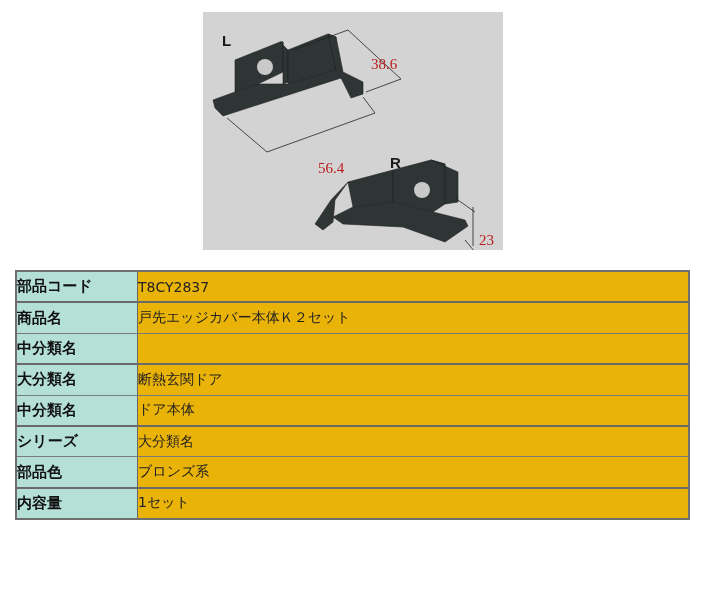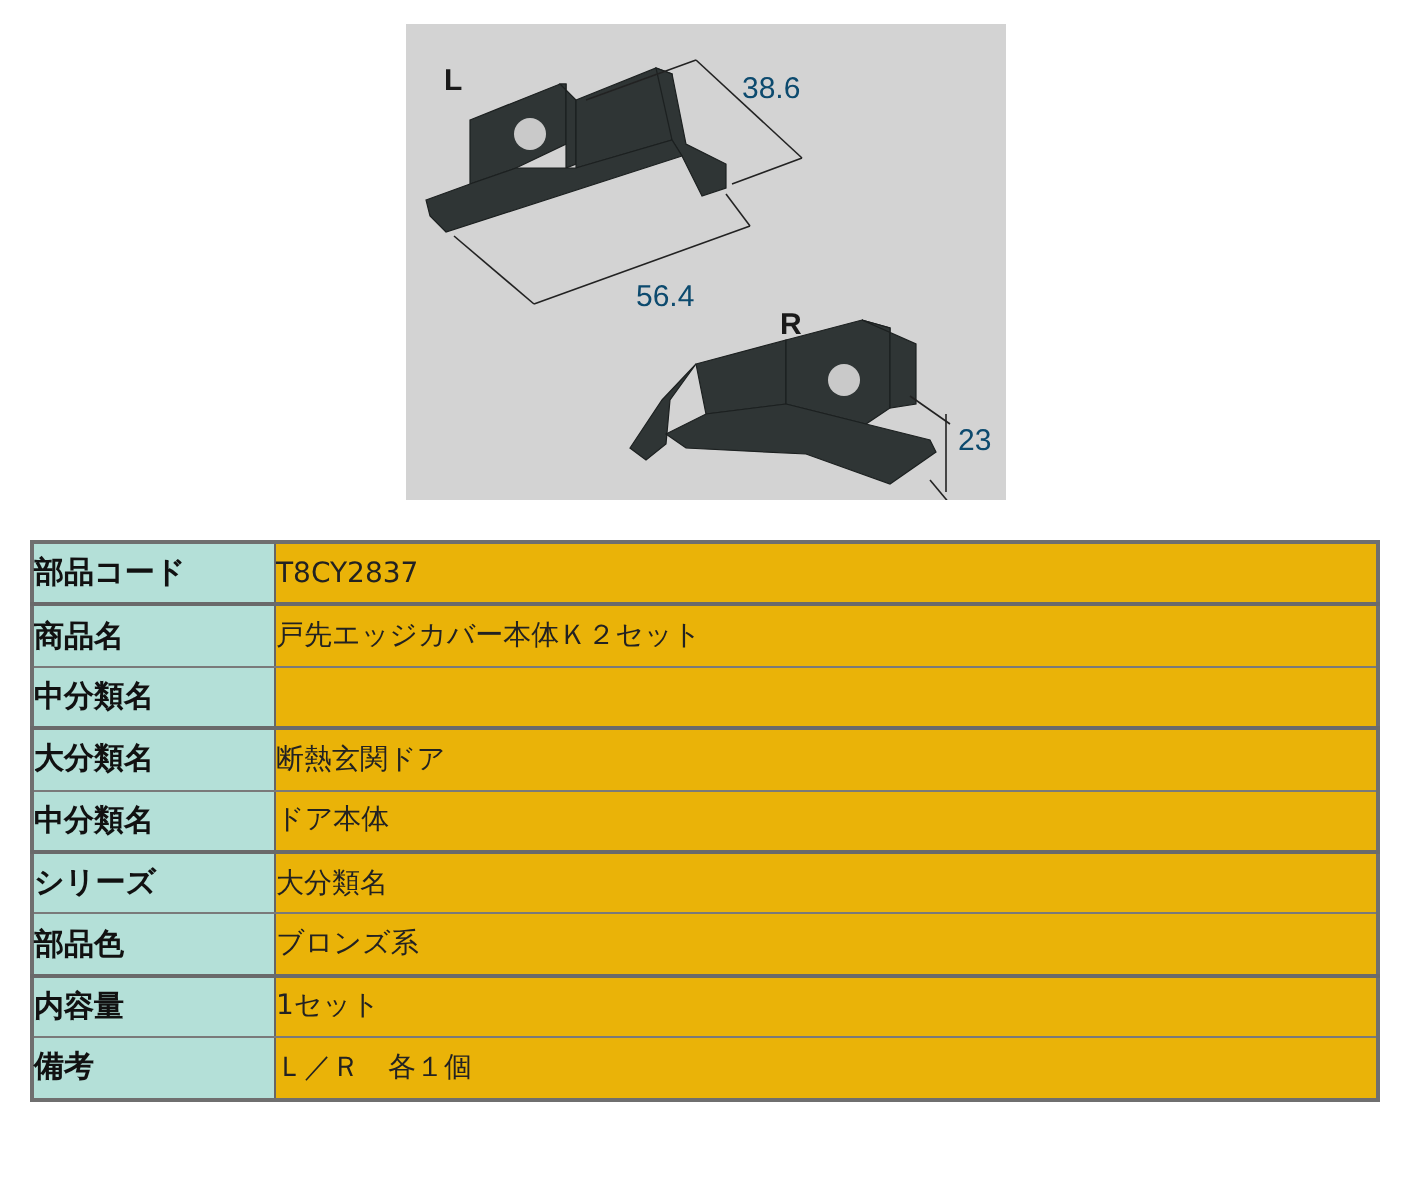--- a/index.html
+++ b/index.html
@@ -1,21 +1,21 @@
 <!DOCTYPE html>
 <html><head>
   <meta charset="utf-8">
   <style>
     html, body { margin:0; padding:0; background:#ffffff; }
     body { width:705px; height:597px; position:relative; overflow:hidden;
            font-family:"DejaVu Sans", "Liberation Sans", sans-serif; }
     .photo { position:absolute; left:203px; top:12px; width:300px; height:238px;
              background:#d3d3d3; }
     .photo svg { position:absolute; left:0; top:0; }
-    .dim { position:absolute; font-family:Liberation Sans, sans-serif; font-size:15px; color:#0c4a6e; }
+    .dim { position:absolute; font-family:Liberation Serif, serif; font-size:15px; color:#b91c1c;margin-top:20px; }
     .lbl { position:absolute; font-family:"Liberation Sans", sans-serif; font-size:15px; font-weight:bold; color:#1a1a1a; }
     table.spec { position:absolute; left:15px; top:270px; width:675px;
                  border-collapse:collapse; border:2px solid #6f6f6f; }
     table.spec td { height:29.4px; padding:0; border-bottom:1px solid #7a7a7a; vertical-align:middle; }
     table.spec tr:nth-child(odd) td { border-bottom:2px solid #6a6a6a; }
     table.spec tr:last-child td { border-bottom:none; }
     td.k { width:120px; background:#b4e0d8; border-right:1px solid #666;
            font-weight:bold; font-size:15px; color:#111; padding-left:4px; }
     td.v { background:#eab308; font-size:14px; color:#222; padding-left:8px; }
   </style>
@@ -92,18 +92,14 @@
       <td class="v">大分類名</td>
     </tr>
     <tr>
       <td class="k">部品色</td>
       <td class="v">ブロンズ系</td>
     </tr>
     <tr>
       <td class="k">内容量</td>
       <td class="v">1セット</td>
     </tr>
-    <tr>
-      <td class="k">備考</td>
-      <td class="v">Ｌ／Ｒ　各１個</td>
-    </tr>
   </tbody>
 </table>
 
 </body></html>

